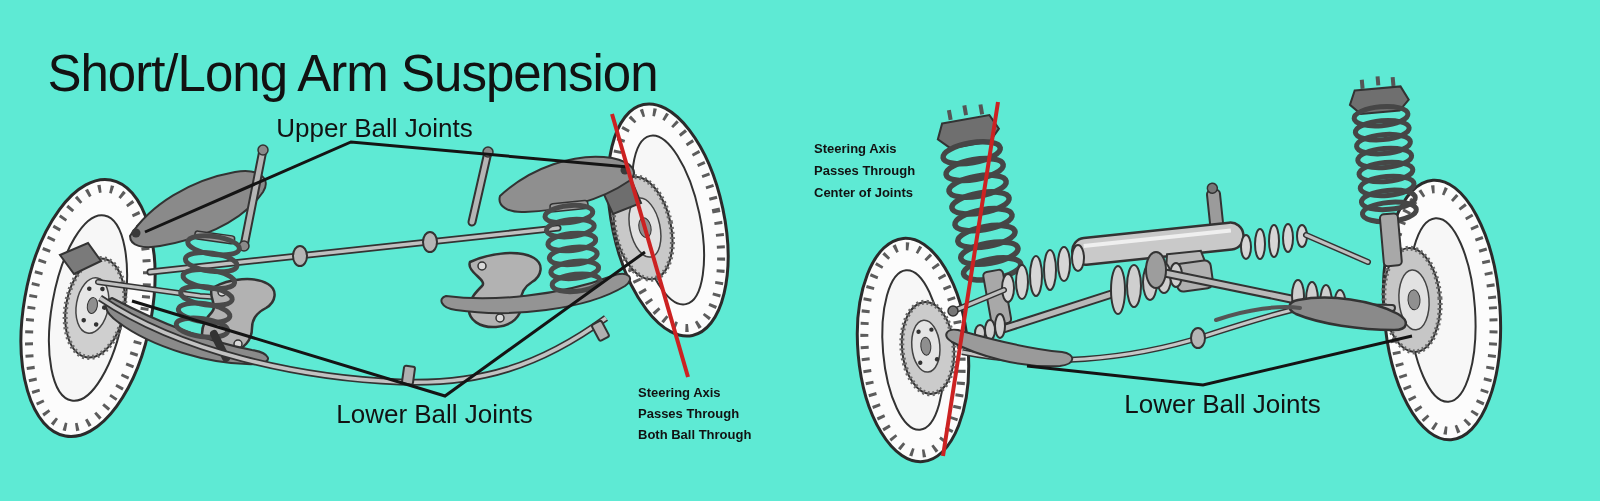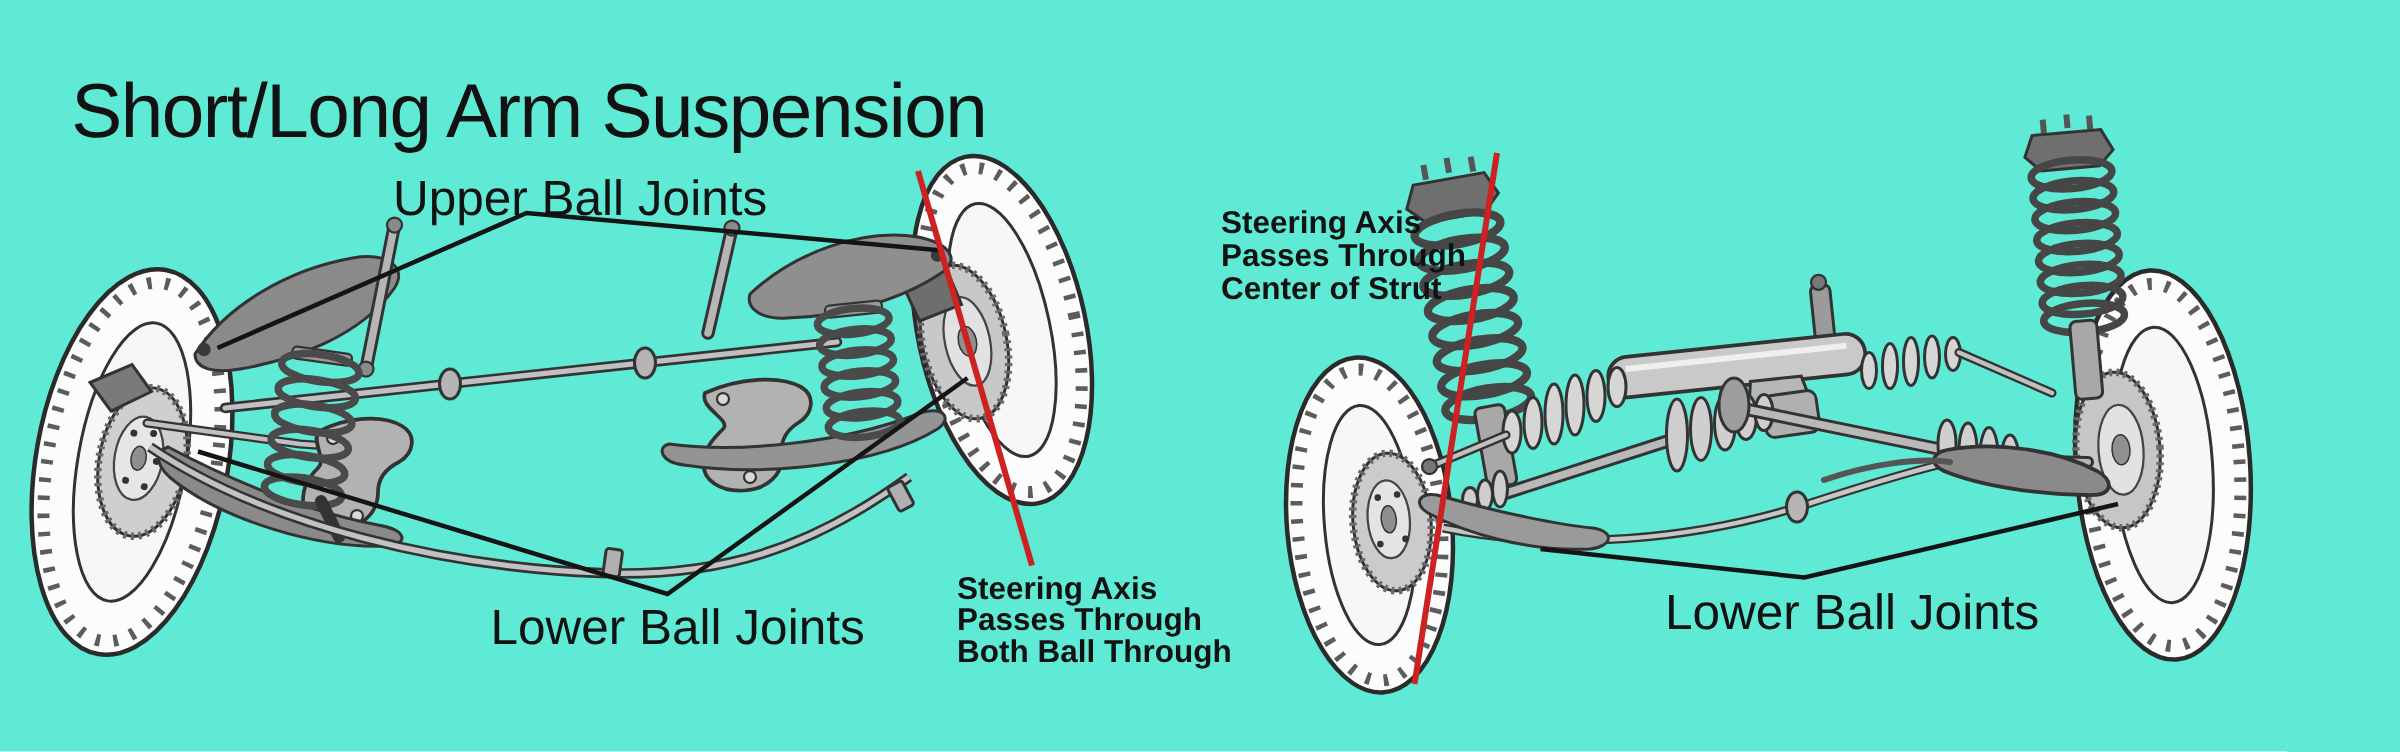--- a/index.html
+++ b/index.html
@@ -8,22 +8,22 @@
     width:1600px;height:501px;
     background:#5eead4;
     overflow:hidden;
     font-family:"Liberation Sans", sans-serif;
     color:#111;
   }
   .art{position:absolute;left:0;top:0;}
   .label{position:absolute;white-space:nowrap;color:#121212;}
   .title{font-size:51px;font-weight:400;text-align:center;letter-spacing:-1px;}
   .title.right{font-size:47px;}
-  .biglabel{font-size:33px;font-weight:400;text-align:center;}
-  .note{font-size:21px;font-weight:700;line-height:21px;white-space:nowrap;}
+  .biglabel{font-size:26px;font-weight:400;text-align:center;}
+  .note{font-size:13px;font-weight:700;line-height:21px;white-space:nowrap;}
   .note.right{line-height:22px;}
   .note div{white-space:nowrap;}
 </style>
 </head>
 <body>
 
 <div class="canvas">
 
   <svg class="art" width="1600" height="501" viewBox="0 0 1600 501">
 
@@ -277,16 +277,16 @@
 
   <div class="label note" style="left:638px;top:382px;">
     <div>Steering Axis</div>
     <div>Passes Through</div>
     <div>Both Ball Through</div>
   </div>
 
   <div class="label note right" style="left:814px;top:138px;">
     <div>Steering Axis</div>
     <div>Passes Through</div>
-    <div>Center of Strut</div>
+    <div>Center of Joints</div>
   </div>
 
 </div>
 
 </body></html>

